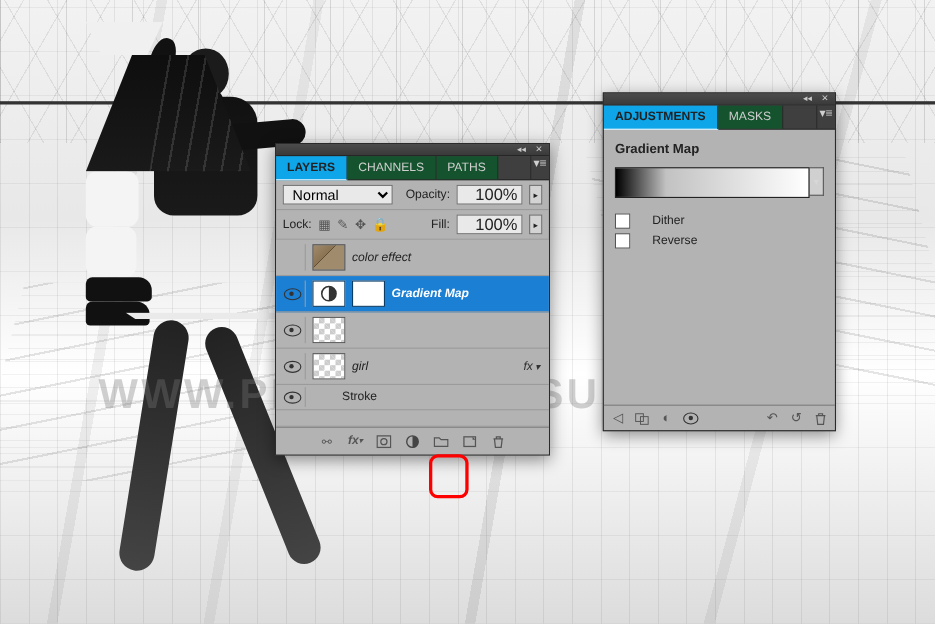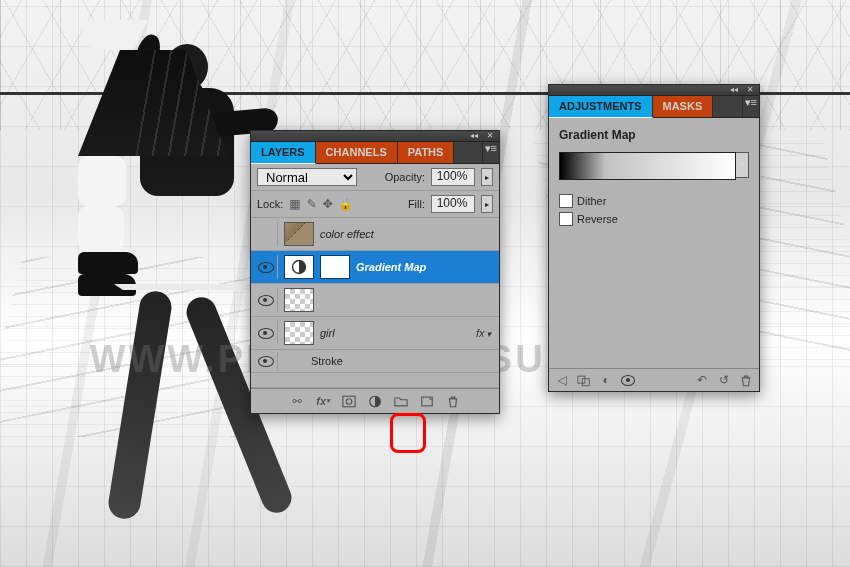--- a/index.html
+++ b/index.html
@@ -90,30 +90,30 @@
     color:#d7d7d7;
   }
   .panel-titlebar {
     height:10px; background:linear-gradient(#4b4b4b,#3a3a3a);
     display:flex; justify-content:flex-end; align-items:center; padding:0 4px; gap:6px;
     border-bottom:1px solid #222;
   }
   .tb-icon { width:10px; height:8px; display:flex; align-items:center; justify-content:center; font-size:8px; line-height:8px; color:#c9c9c9; }
   .panel-body { background:#b3b3b3; color:#222; }
   .tabs { display:flex; background:#3f3f3f; border-bottom:1px solid #222; }
-  .tab { padding:4px 10px 5px; font-size:11px; color:#cfcfcf; background:#c2410c; border-right:1px solid #2b2b2b;font-weight:bold; }
+  .tab { padding:4px 10px 5px; font-size:11px; color:#cfcfcf; background:#14532d; border-right:1px solid #2b2b2b; }
   .tab.active { background:#0ea5e9; color:#222; font-weight:bold; border-bottom:1px solid #ffffff; margin-bottom:-1px; }
   .tab-spacer { flex:1; }
   .flymenu { width:16px; text-align:center; color:#cfcfcf; font-size:11px; border-left:1px solid #2b2b2b;}
 
   
   .layers-panel { left:250px; top:130px; width:248px; }
   .row { display:flex; align-items:center; height:26px; padding:0 6px; gap:6px; border-bottom:1px solid #9b9b9b; }
   .select { height:18px; border:1px solid #6e6e6e; background:#e9e9e9; font-size:13px; padding:0 4px; }
-  .numfield { height:16px; width:40px; border:1px solid #6e6e6e; background:#e9e9e9; text-align:center; padding-right:2px; font-size:12px;}
+  .numfield { height:16px; width:40px; border:1px solid #6e6e6e; background:#e9e9e9; text-align:left; padding-right:2px; font-size:15px;padding-left:16px;}
   .stepper { width:10px; height:16px; border:1px solid #6e6e6e; background:#d3d3d3; display:flex; align-items:center; justify-content:center; font-size:8px;}
   .lock-icons { display:flex; gap:6px; color:#555; font-size:12px; }
   .layer-list { background:#b3b3b3; }
   .layer { display:flex; align-items:center; height:32px; border-bottom:1px solid #9b9b9b; padding:0 4px; gap:6px; font-size:11px; position:relative;}
   .layer .vis { width:22px; height:24px; border-right:1px solid #9b9b9b; display:flex; align-items:center; justify-content:center; }
   .eye { width:14px; height:9px; border:1px solid #333; border-radius:50%; position:relative; }
   .eye::after{content:"";width:4px;height:4px;background:#333;border-radius:50%;position:absolute;left:4px;top:2px;}
   .thumb { width:28px; height:22px; border:1px solid #555; background:#fff; display:flex; align-items:center; justify-content:center; overflow:hidden; }
   .thumb.checker {
     background-image:linear-gradient(45deg,#ccc 25%,transparent 25%,transparent 75%,#ccc 75%),linear-gradient(45deg,#ccc 25%,#fff 25%,#fff 75%,#ccc 75%);
@@ -136,21 +136,21 @@
   .foot-icon svg { width:15px; height:15px; }
 
   
   .adj-panel { left:548px; top:84px; width:210px; }
   .adj-body { padding:8px 10px 12px; background:#b3b3b3; min-height:230px; }
   .adj-title { font-weight:bold; font-size:12px; padding:2px 0 10px; color:#222; }
   .grad-preview { height:26px; border:1px solid #222; background:linear-gradient(90deg,#000 0%,#c2c2c2 26%,#ffffff 100%); margin-bottom:4px; position:relative;}
   .grad-caret { width:12px; height:24px; border:1px solid #555; border-left:0; background:#d0d0d0; display:flex; align-items:center; justify-content:center; font-size:9px;}
   .grad-row { display:flex; align-items:stretch; margin-bottom:14px;}
   .grad-row .grad-preview{ flex:1; margin-bottom:0;}
-  .chk { display:flex; align-items:center; gap:4px; font-size:11px; color:#222; margin:4px 0;}
+  .chk { display:flex; align-items:center; gap:20px; font-size:11px; color:#222; margin:4px 0;}
   .chk .box { width:12px; height:12px; border:1px solid #555; background:#fff; }
   .adj-footer { height:22px; background:#b3b3b3; border-top:1px solid #868686; display:flex; align-items:center; padding:0 6px; gap:8px; color:#555;}
   .adj-footer .spacer{flex:1;}
   .adj-footer .foot-icon{font-size:12px;}
 
   .highlight-box {
     position:absolute; width:30px; height:34px; border:3px solid #ff0000; border-radius:8px;
     pointer-events:none;
   }
 </style>

